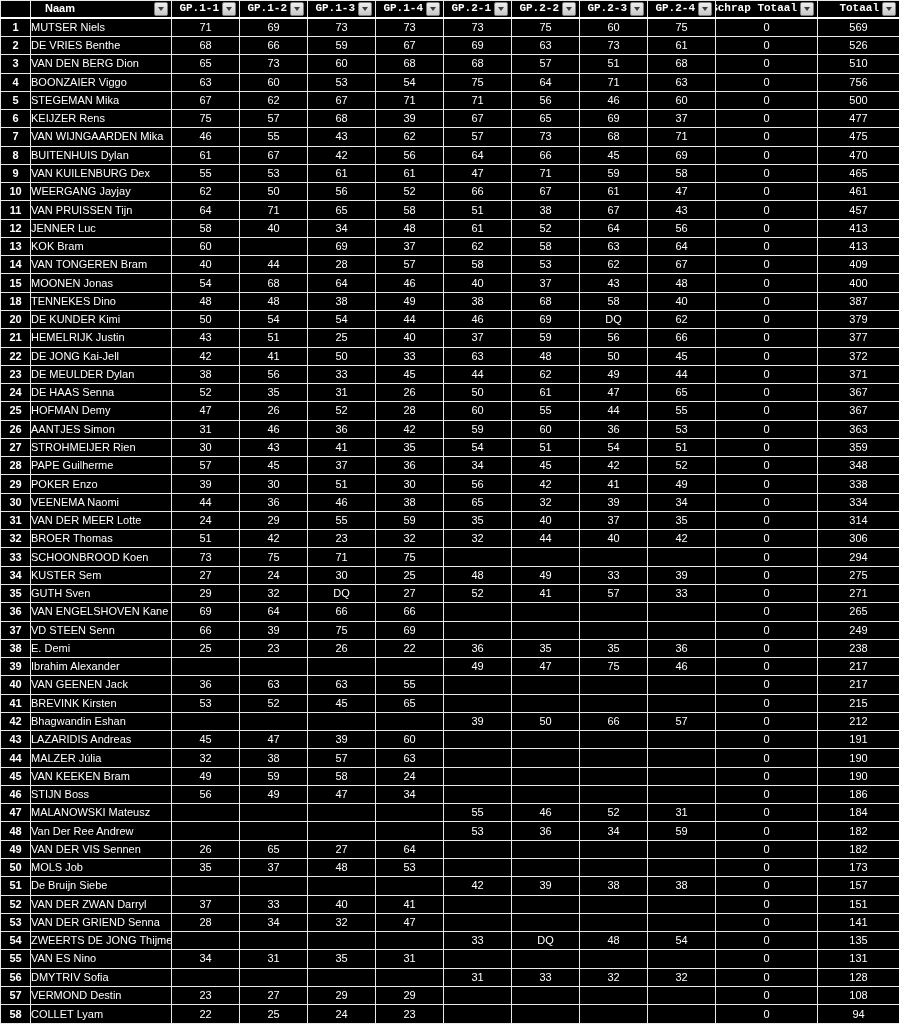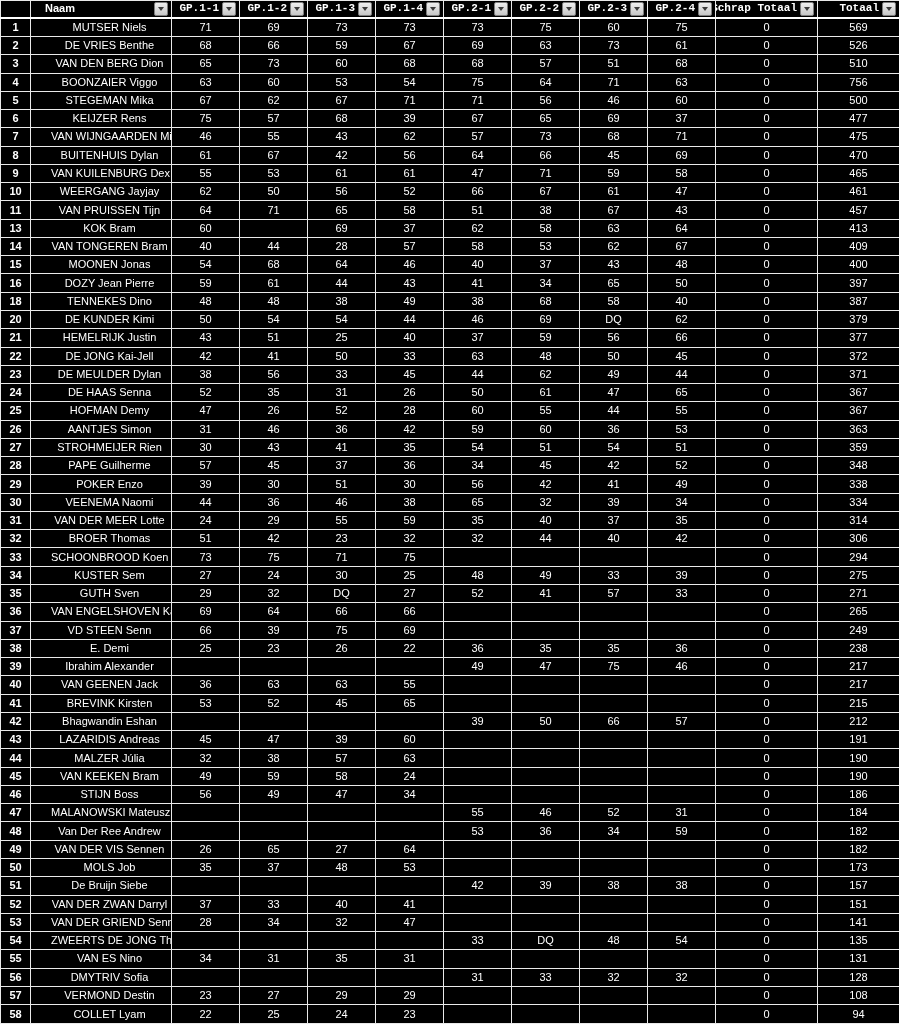--- a/index.html
+++ b/index.html
@@ -61,22 +61,22 @@
     border-left: 3.5px solid transparent;
     border-right: 3.5px solid transparent;
     border-top: 4.5px solid #3c3c3c;
   }
   td.rank {
     font-weight: 700;
     text-align: center;
     padding: 0 2px;
   }
   td.name {
-    text-align: center;
-    padding-left: 20px;
+    text-align: left;
+    padding-left: 0;
   }
   td.num {
     text-align: center;
   }
 </style>
 </head>
 <body>
 
 <table class="sheet">
   <colgroup>
@@ -335,20 +335,34 @@
         <td class="num">65</td>
         <td class="num">58</td>
         <td class="num">51</td>
         <td class="num">38</td>
         <td class="num">67</td>
         <td class="num">43</td>
         <td class="num">0</td>
         <td class="num">457</td>
       </tr>
       <tr>
+        <td class="rank">12</td>
+        <td class="name">JENNER Luc</td>
+        <td class="num">58</td>
+        <td class="num">40</td>
+        <td class="num">34</td>
+        <td class="num">48</td>
+        <td class="num">61</td>
+        <td class="num">52</td>
+        <td class="num">64</td>
+        <td class="num">56</td>
+        <td class="num">0</td>
+        <td class="num">413</td>
+      </tr>
+      <tr>
         <td class="rank">13</td>
         <td class="name">KOK Bram</td>
         <td class="num">60</td>
         <td class="num"></td>
         <td class="num">69</td>
         <td class="num">37</td>
         <td class="num">62</td>
         <td class="num">58</td>
         <td class="num">63</td>
         <td class="num">64</td>
@@ -377,34 +391,20 @@
         <td class="num">64</td>
         <td class="num">46</td>
         <td class="num">40</td>
         <td class="num">37</td>
         <td class="num">43</td>
         <td class="num">48</td>
         <td class="num">0</td>
         <td class="num">400</td>
       </tr>
       <tr>
-        <td class="rank">16</td>
-        <td class="name">DOZY Jean Pierre</td>
-        <td class="num">59</td>
-        <td class="num">61</td>
-        <td class="num">44</td>
-        <td class="num">43</td>
-        <td class="num">41</td>
-        <td class="num">34</td>
-        <td class="num">65</td>
-        <td class="num">50</td>
-        <td class="num">0</td>
-        <td class="num">397</td>
-      </tr>
-      <tr>
         <td class="rank">18</td>
         <td class="name">TENNEKES Dino</td>
         <td class="num">48</td>
         <td class="num">48</td>
         <td class="num">38</td>
         <td class="num">49</td>
         <td class="num">38</td>
         <td class="num">68</td>
         <td class="num">58</td>
         <td class="num">40</td>

